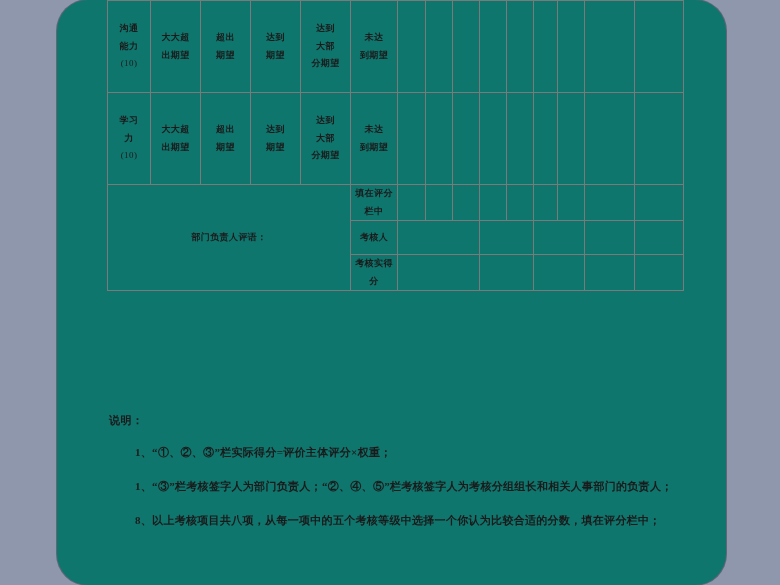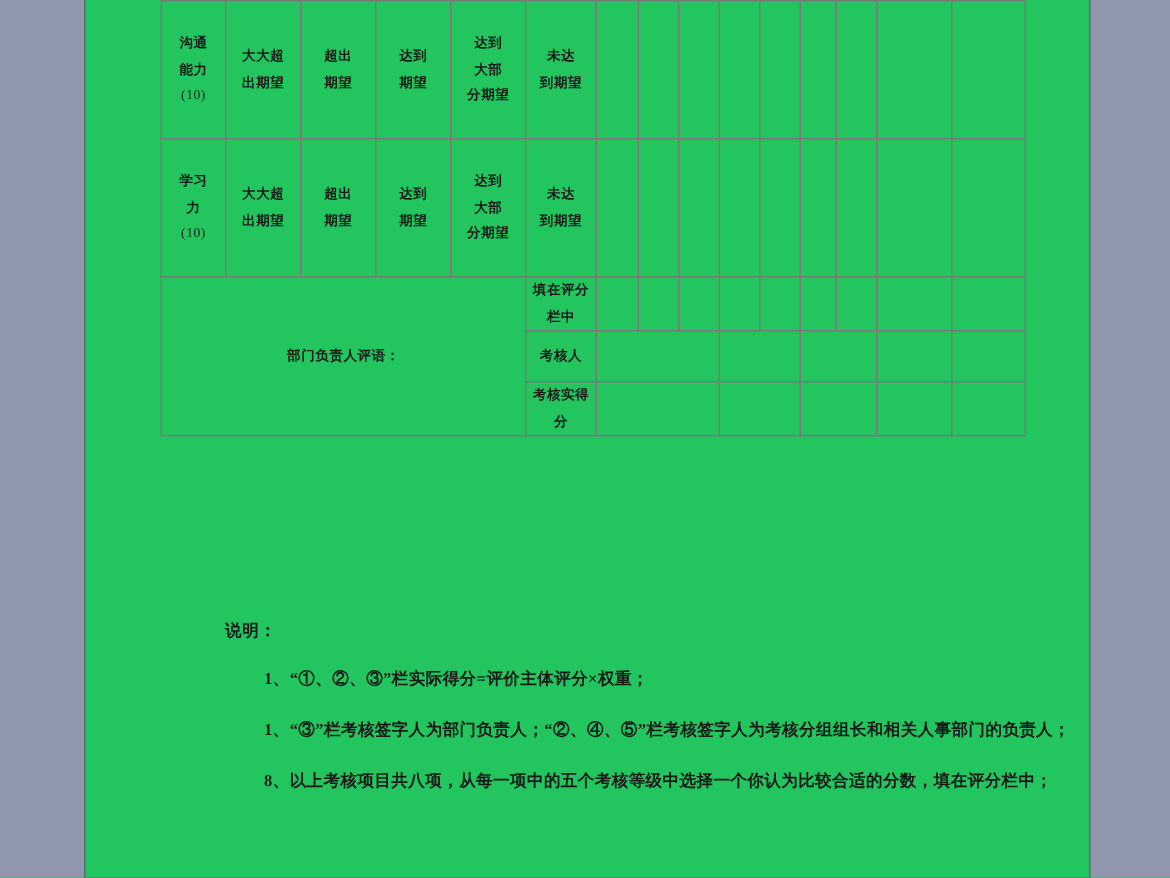--- a/index.html
+++ b/index.html
@@ -13,23 +13,24 @@
     font-family: "Liberation Serif", "DejaVu Serif", serif;
     overflow: hidden;
   }
 
   #page {
     position: absolute;
     left: 57px;
     top: 0;
     width: 669px;
     height: 585px;
-    background: #22c55e;
+    background: #0f766e;
     box-shadow: 0 0 0 1px #5f6678;
     overflow: hidden;
+    border-radius: 31px;
   }
 
   
   #grade-table {
     position: absolute;
     left: 50px;
     top: -92px;
     width: 550px;
     border-collapse: collapse;
     table-layout: fixed;
@@ -79,21 +80,20 @@
 
   .r-tall  { height: 92px; }
 
   
   #notes {
     position: absolute;
     left: 0;
     top: 413px;
     width: 669px;
     color: #1a1a1a;
-    padding-left: 41px;
   }
   #notes .note-title {
     font-size: 11px;
     font-weight: bold;
     margin-left: 52px;
     margin-bottom: 17px;
     letter-spacing: .5px;
   }
   #notes .note-line {
     font-size: 11px;

